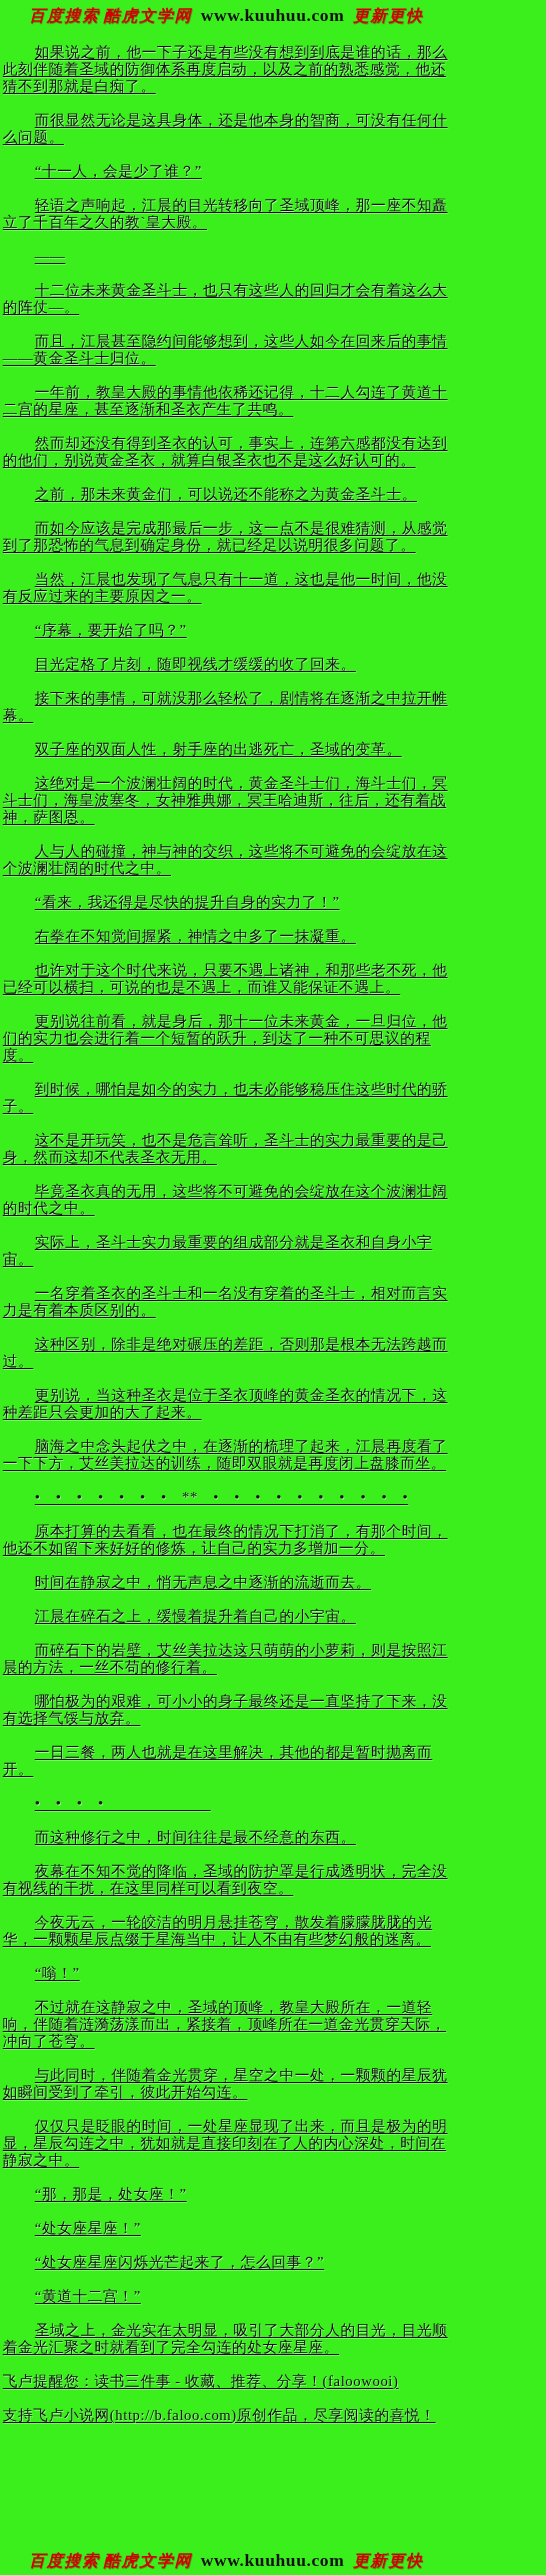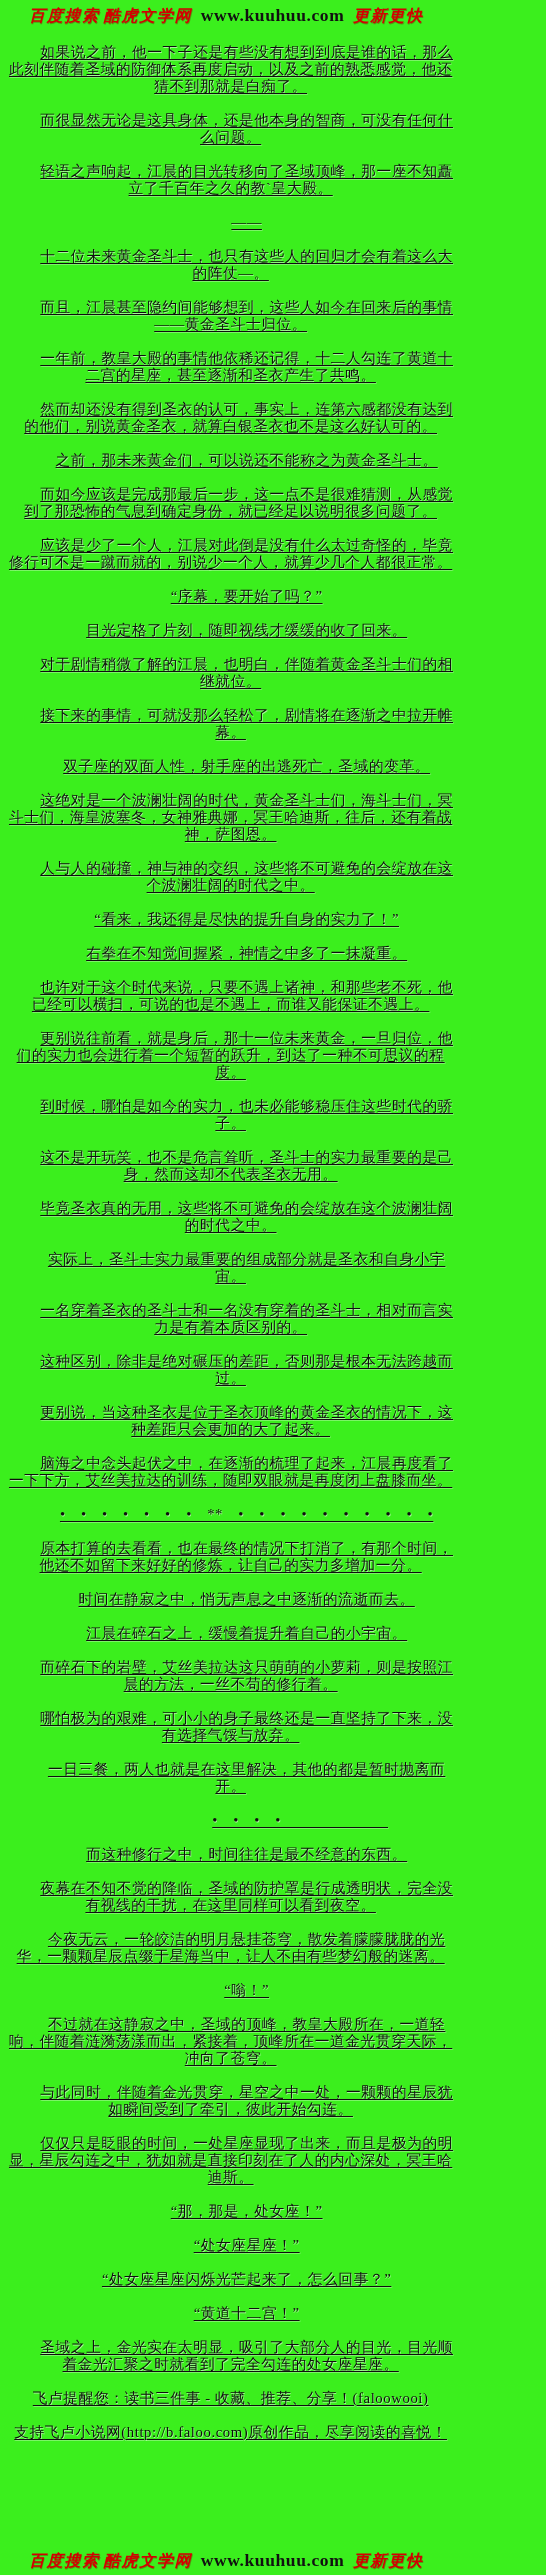--- a/index.html
+++ b/index.html
@@ -28,21 +28,21 @@
     letter-spacing: 1.7px;
     text-shadow: 0.6px 0.6px 0 rgba(120,0,0,.35);
   }
   .brand-url {
     color: #111;
     font-style: normal;
     font-size: 17.5px;
     letter-spacing: 0.6px;
     margin: 0 4.5px;
   }
-  .novel-body { padding: 0 4.5px 0 2.8px; text-align: center; }
+  .novel-body { padding: 0 4.5px 0 2.8px; }
   p.para {
     font-size: 14.7px;
     line-height: 17px;
     margin: 17px 0;
     text-indent: 32px;
     letter-spacing: 0.6px;
     text-decoration: underline;
     text-decoration-thickness: 0.6px;
     text-underline-offset: 1.7px;
     text-shadow: 0.6px 0.6px 0 rgba(255,255,255,.55);
@@ -63,32 +63,32 @@
   <div class="brand-line">
     <span class="brand-cal">百度搜索</span>
     <span class="brand-cal">酷虎文学网</span>
     <span class="brand-url">www.kuuhuu.com</span>
     <span class="brand-cal">更新更快</span>
   </div>
 
   <div class="novel-body">
       <p class="para">如果说之前，他一下子还是有些没有想到到底是谁的话，那么此刻伴随着圣域的防御体系再度启动，以及之前的熟悉感觉，他还猜不到那就是白痴了。</p>
       <p class="para">而很显然无论是这具身体，还是他本身的智商，可没有任何什么问题。</p>
+      <p class="para">“十一人，会是少了谁？”</p>
       <p class="para">轻语之声响起，江晨的目光转移向了圣域顶峰，那一座不知矗立了千百年之久的教`皇大殿。</p>
       <p class="para">——</p>
       <p class="para">十二位未来黄金圣斗士，也只有这些人的回归才会有着这么大的阵仗—。</p>
       <p class="para">而且，江晨甚至隐约间能够想到，这些人如今在回来后的事情——黄金圣斗士归位。</p>
       <p class="para">一年前，教皇大殿的事情他依稀还记得，十二人勾连了黄道十二宫的星座，甚至逐渐和圣衣产生了共鸣。</p>
       <p class="para">然而却还没有得到圣衣的认可，事实上，连第六感都没有达到的他们，别说黄金圣衣，就算白银圣衣也不是这么好认可的。</p>
       <p class="para">之前，那未来黄金们，可以说还不能称之为黄金圣斗士。</p>
       <p class="para">而如今应该是完成那最后一步，这一点不是很难猜测，从感觉到了那恐怖的气息到确定身份，就已经足以说明很多问题了。</p>
-      <p class="para">应该是少了一个人，江晨对此倒是没有什么太过奇怪的，毕竟修行可不是一蹴而就的，别说少一个人，就算少几个人都很正常。</p>
+      <p class="para">当然，江晨也发现了气息只有十一道，这也是他一时间，他没有反应过来的主要原因之一。</p>
       <p class="para">“序幕，要开始了吗？”</p>
       <p class="para">目光定格了片刻，随即视线才缓缓的收了回来。</p>
-      <p class="para">对于剧情稍微了解的江晨，也明白，伴随着黄金圣斗士们的相继就位。</p>
       <p class="para">接下来的事情，可就没那么轻松了，剧情将在逐渐之中拉开帷幕。</p>
       <p class="para">双子座的双面人性，射手座的出逃死亡，圣域的变革。</p>
       <p class="para">这绝对是一个波澜壮阔的时代，黄金圣斗士们，海斗士们，冥斗士们，海皇波塞冬，女神雅典娜，冥王哈迪斯，往后，还有着战神，萨图恩。</p>
       <p class="para">人与人的碰撞，神与神的交织，这些将不可避免的会绽放在这个波澜壮阔的时代之中。</p>
       <p class="para">“看来，我还得是尽快的提升自身的实力了！”</p>
       <p class="para">右拳在不知觉间握紧，神情之中多了一抹凝重。</p>
       <p class="para">也许对于这个时代来说，只要不遇上诸神，和那些老不死，他已经可以横扫，可说的也是不遇上，而谁又能保证不遇上。</p>
       <p class="para">更别说往前看，就是身后，那十一位未来黄金，一旦归位，他们的实力也会进行着一个短暂的跃升，到达了一种不可思议的程度。</p>
       <p class="para">到时候，哪怕是如今的实力，也未必能够稳压住这些时代的骄子。</p>
       <p class="para">这不是开玩笑，也不是危言耸听，圣斗士的实力最重要的是己身，然而这却不代表圣衣无用。</p>
@@ -105,21 +105,21 @@
       <p class="para">而碎石下的岩壁，艾丝美拉达这只萌萌的小萝莉，则是按照江晨的方法，一丝不苟的修行着。</p>
       <p class="para">哪怕极为的艰难，可小小的身子最终还是一直坚持了下来，没有选择气馁与放弃。</p>
       <p class="para">一日三餐，两人也就是在这里解决，其他的都是暂时抛离而开。</p>
       <p class="para">•　•　•　•　　　　　　　</p>
       <p class="para">而这种修行之中，时间往往是最不经意的东西。</p>
       <p class="para">夜幕在不知不觉的降临，圣域的防护罩是行成透明状，完全没有视线的干扰，在这里同样可以看到夜空。</p>
       <p class="para">今夜无云，一轮皎洁的明月悬挂苍穹，散发着朦朦胧胧的光华，一颗颗星辰点缀于星海当中，让人不由有些梦幻般的迷离。</p>
       <p class="para">“嗡！”</p>
       <p class="para">不过就在这静寂之中，圣域的顶峰，教皇大殿所在，一道轻响，伴随着涟漪荡漾而出，紧接着，顶峰所在一道金光贯穿天际，冲向了苍穹。</p>
       <p class="para">与此同时，伴随着金光贯穿，星空之中一处，一颗颗的星辰犹如瞬间受到了牵引，彼此开始勾连。</p>
-      <p class="para">仅仅只是眨眼的时间，一处星座显现了出来，而且是极为的明显，星辰勾连之中，犹如就是直接印刻在了人的内心深处，冥王哈迪斯。</p>
+      <p class="para">仅仅只是眨眼的时间，一处星座显现了出来，而且是极为的明显，星辰勾连之中，犹如就是直接印刻在了人的内心深处，时间在静寂之中。</p>
       <p class="para">“那，那是，处女座！”</p>
       <p class="para">“处女座星座！”</p>
       <p class="para">“处女座星座闪烁光芒起来了，怎么回事？”</p>
       <p class="para">“黄道十二宫！”</p>
       <p class="para">圣域之上，金光实在太明显，吸引了大部分人的目光，目光顺着金光汇聚之时就看到了完全勾连的处女座星座。</p>
       <p class="para flush">飞卢提醒您：读书三件事 - 收藏、推荐、分享！(faloowooi)</p>
       <p class="para flush">支持飞卢小说网(http://b.faloo.com)原创作品，尽享阅读的喜悦！</p>
     </div>
 
   <div class="brand-line brand-footer">

